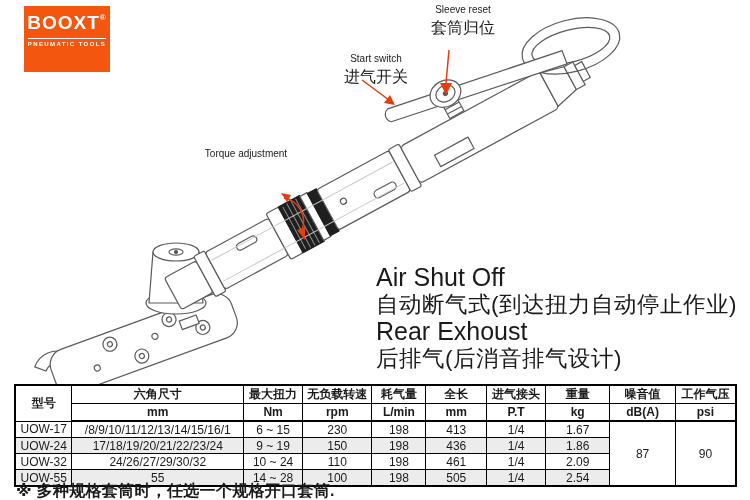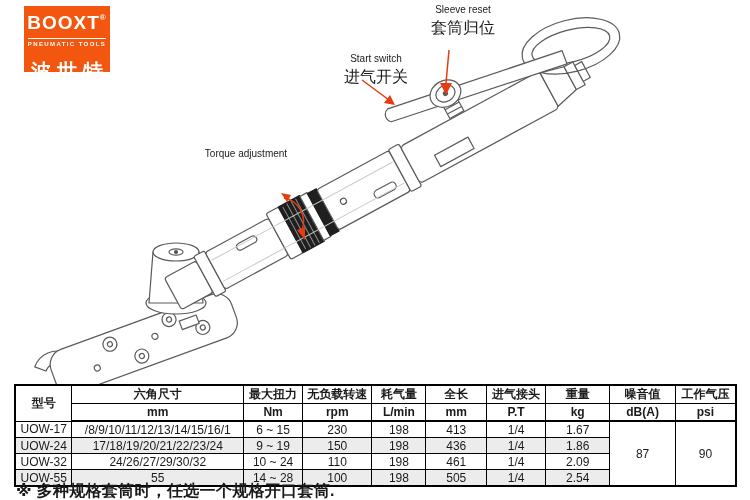--- a/index.html
+++ b/index.html
@@ -6,21 +6,21 @@
   .stage{position:relative;width:750px;height:500px;background:#fff;overflow:hidden;
          font-family:"Liberation Sans","DejaVu Sans",sans-serif;color:#1a1a1a;}
 
   
   .logo{position:absolute;left:24px;top:6px;width:86px;height:66px;background:#f3560e;
         color:#fff;text-align:center;box-sizing:border-box;padding-top:7px;}
   .logo-brand{font-weight:bold;font-size:19px;line-height:19px;letter-spacing:1px;}
   .logo-reg{font-size:8px;vertical-align:top;line-height:10px;}
   .logo-sub{display:inline-block;font-size:6px;letter-spacing:1.4px;line-height:8px;
             border-top:1px solid #fff;padding-top:1px;font-weight:bold;}
-  .logo-cn{font-size:20px;font-weight:bold;letter-spacing:6px;text-indent:6px;margin-top:8px;}
+  .logo-cn{font-size:15px;font-weight:bold;letter-spacing:6px;text-indent:6px;margin-top:21px;}
 
   
   .drawing{position:absolute;left:0;top:0;}
 
   
   .ann{position:absolute;text-align:center;line-height:1.35;}
   .ann-en{font-size:10px;}
   .ann-zh{font-size:16px;}
   #ann-sleeve{left:398px;top:3px;width:130px;}
   #ann-start{left:320px;top:37px;width:112px;margin-top:15px;}
@@ -141,20 +141,26 @@
     <div class="ann-zh">套筒归位</div>
   </div>
   <div class="ann" id="ann-start">
     <div class="ann-en">Start switch</div>
     <div class="ann-zh">进气开关</div>
   </div>
   <div class="ann" id="ann-torque">
     <div class="ann-en">Torque adjustment</div>
   </div>
 
+  <div class="features">
+    <div class="feat-en">Air Shut Off</div>
+    <div class="feat-zh">自动断气式(到达扭力自动停止作业)</div>
+    <div class="feat-en">Rear Exhoust</div>
+    <div class="feat-zh">后排气(后消音排气设计)</div>
+  </div>
 
   <table class="spec">
     <colgroup>
       <col style="width:7.9%">
         <col style="width:23.8%">
         <col style="width:8.2%">
         <col style="width:9.6%">
       <col style="width:7.5%">
         <col style="width:8.4%">
         <col style="width:8.2%">

